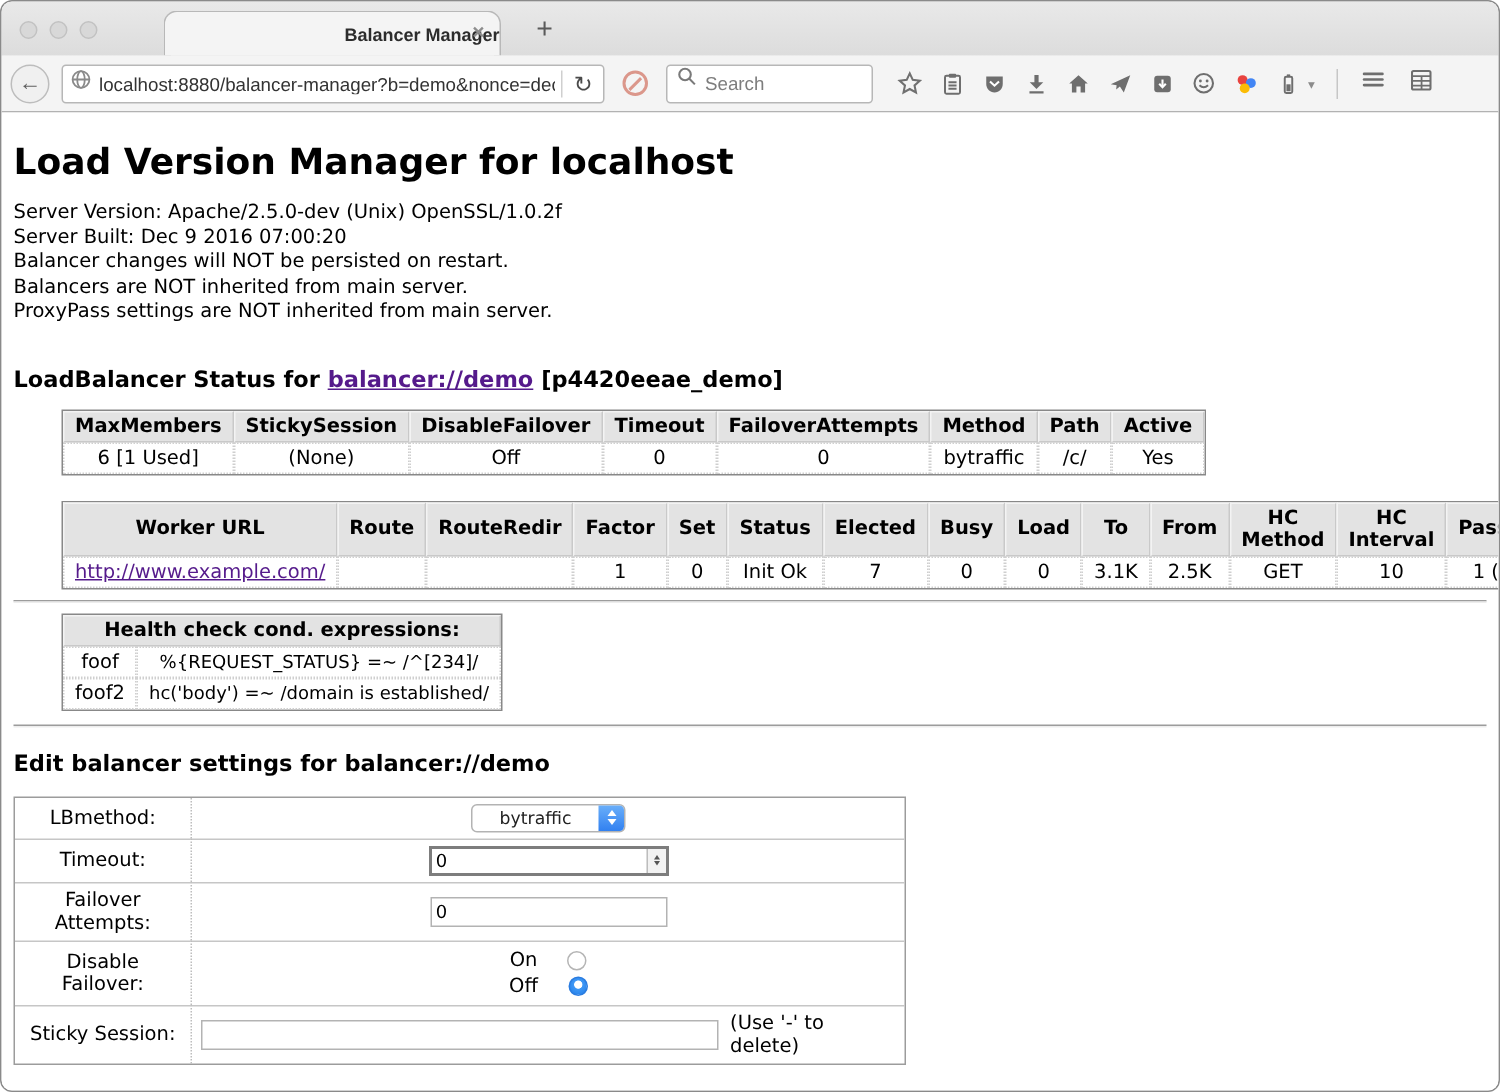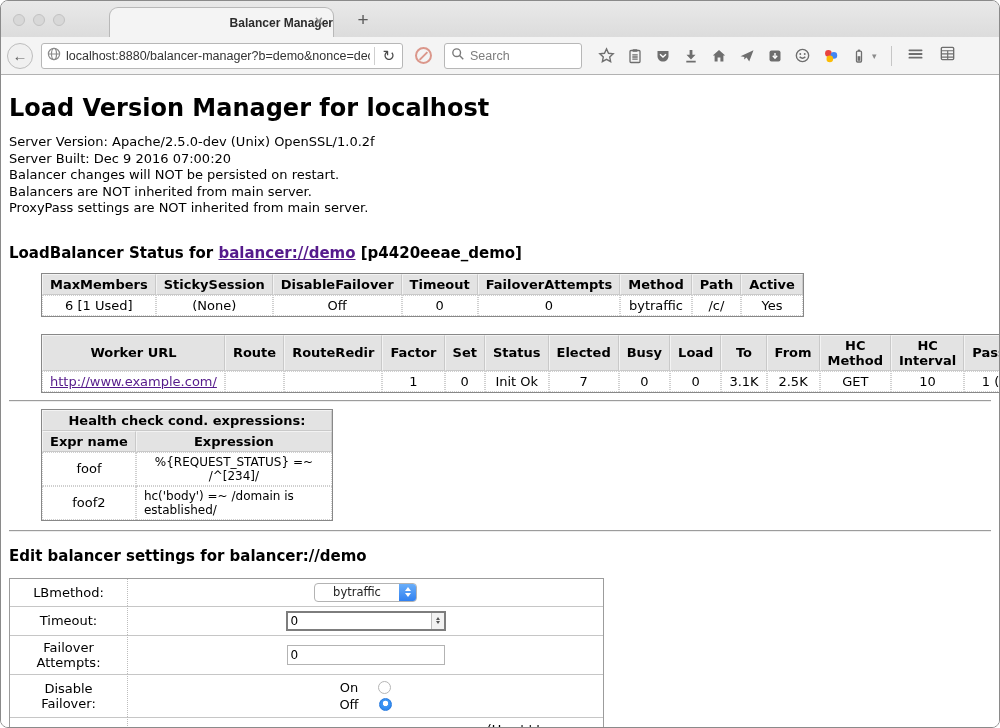--- a/index.html
+++ b/index.html
@@ -16,21 +16,21 @@
 
   
   .toolbar { height:38px; background:#f4f4f4; border-bottom:1px solid #b2b2b2; display:flex; align-items:center; padding:0 10px; gap:8px; flex:none; }
   .backbtn { width:26px; height:26px; border:1px solid #bdbdbd; border-radius:50%; background:#f0f0f0; color:#5f5f5f; font-size:15px; line-height:23px; text-align:center; flex:none; margin-left:-4px; }
   .urlbar { width:362px; height:26px; background:#fff; border:1px solid #b7b7b7; border-radius:3px; display:flex; align-items:center; padding:0 4px; gap:4px; flex:none; }
   .urlbar input { flex:1; border:none; outline:none; font-size:12.5px; color:#333; background:transparent; min-width:0; font-family:"Liberation Sans",sans-serif; }
   .vsep { width:1px; height:18px; background:#cfcfcf; flex:none; }
   .reload { font-size:15px; color:#4a4a4a; padding:0 3px; }
   .blocked { width:17px; height:17px; border:2px solid #db978b; border-radius:50%; position:relative; flex:none; margin:0 4px; }
   .blocked::after { content:""; position:absolute; left:1px; top:5.5px; width:11px; height:2px; background:#db978b; transform:rotate(-45deg); }
-  .searchbar { width:138px; height:26px; background:#fff; border:1px solid #b7b7b7; border-radius:3px; display:flex; align-items:center; padding:0 6px; gap:5px; flex:none; }
+  .searchbar { width:138px; height:26px; background:#fff; border:1px solid #b7b7b7; border-radius:3px; display:flex; padding:0 6px; gap:5px; flex:none; }
   .searchbar input { flex:1; border:none; outline:none; font-size:12.5px; color:#333; min-width:0; font-family:"Liberation Sans",sans-serif; }
   .searchbar input::placeholder { color:#7d7d7d; }
   .tbicons { display:flex; align-items:center; gap:11px; margin-left:8px; }
   .tbicons .ic { width:17px; height:17px; display:flex; align-items:center; justify-content:center; }
   .caret { font-size:9px; color:#8b8b8b; margin-left:-6px; }
   .endsep { width:1px; height:20px; background:#c6c6c6; margin:0 6px; }
 
   
   .content { flex:1; background:#fff; padding:0 8px; overflow:hidden; font-family:"DejaVu Sans",sans-serif; font-size:13px; color:#000; }
   h1 { font-size:24px; margin:19px 0 12px; }
@@ -288,24 +288,20 @@
       </table>
 
     <hr class="sep">
 
     <table class="data">
       <tbody>
           <tr>
         <th colspan="2">Health check cond. expressions:</th>
       </tr>
       <tr>
-        <th>Expr name</th>
-        <th style="width:196px">Expression</th>
-      </tr>
-      <tr>
         <td>foof</td>
         <td style="text-align:center;font-size:12px">%{REQUEST_STATUS} =~ /^[234]/</td>
       </tr>
       <tr>
         <td>foof2</td>
         <td style="text-align:left;font-size:12px">hc('body') =~ /domain is established/</td>
       </tr>
     </tbody>
       </table>
 

